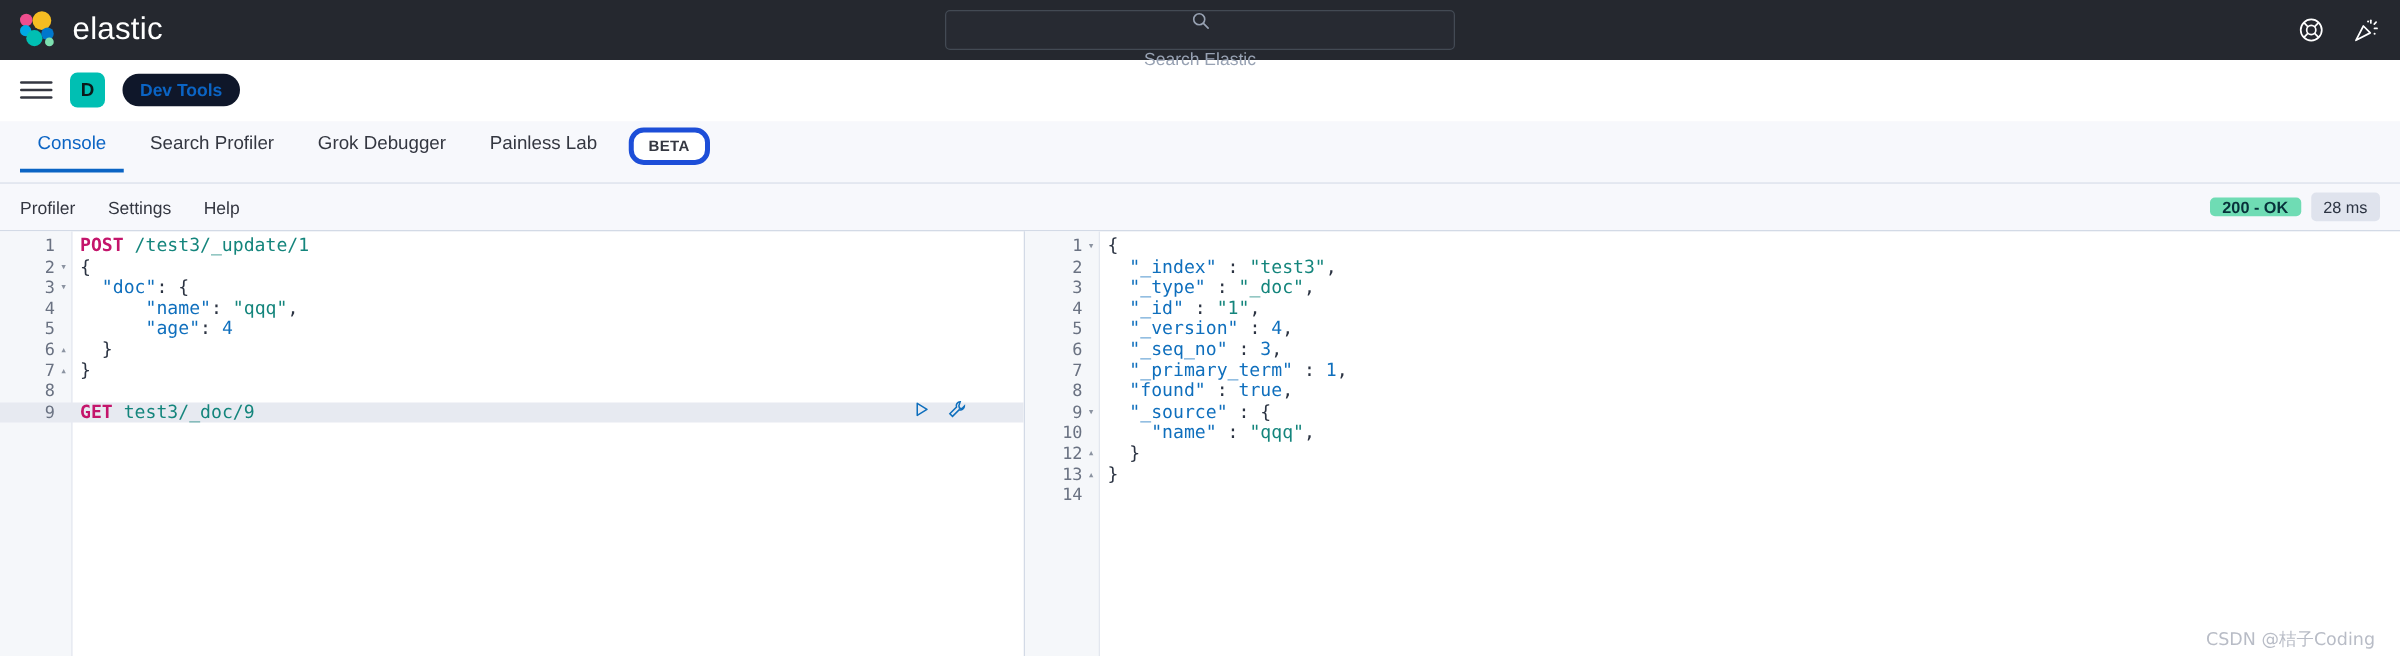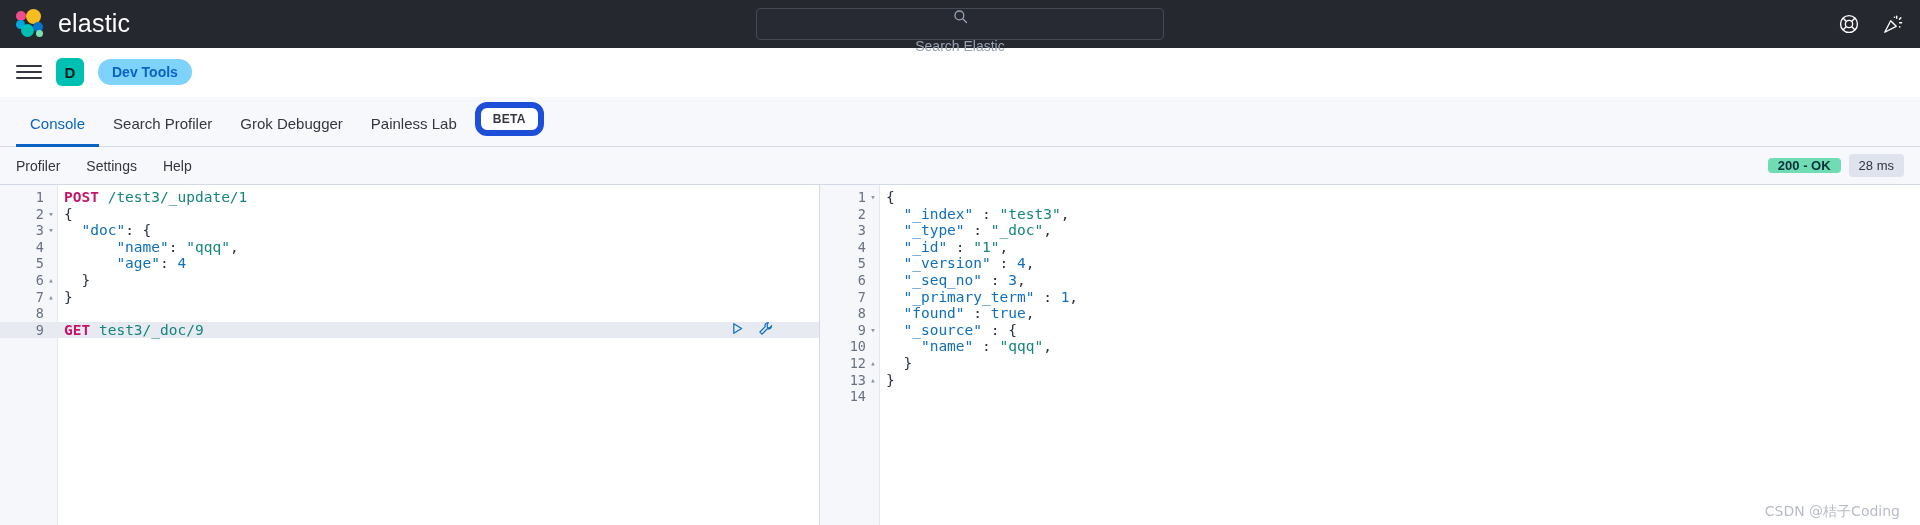--- a/index.html
+++ b/index.html
@@ -45,42 +45,42 @@
   }
   .burger { width: 26px; height: 26px; display:flex; flex-direction:column;
             justify-content:center; gap:4px; cursor:pointer; }
   .burger b { display:block; height: 2px; background: #343741; border-radius: 1px; }
   .space-badge {
     width: 28px; height: 28px; border-radius: 6px; background: #00bfb3;
     color: #0b1a1a; font-size: 15px; font-weight: 700;
     display: flex; align-items: center; justify-content: center;
   }
   .crumb-pill {
-    background: #7dd3fc; color: #0b64c4; font-size: 14px; font-weight: 700;
+    background: #0f172a; color: #0b64c4; font-size: 14px; font-weight: 700;
     padding: 6px 14px; border-radius: 14px; line-height: 1;
   }
 
   
   .tabsrow {
     background: #f7f8fc; height: 50px;
-    display: flex; align-items: flex-end; gap: 0;
+    display: flex; align-items: center; gap: 7px;
     padding-left: 16px; position: relative;
     border-bottom: 1px solid #d3dae6;
   }
   .tab {
     font-size: 15px; color: #343741; padding: 0 14px 14px 14px;
     cursor: pointer; position: relative; white-space: nowrap;
   }
   .tab.active { color: #0b64c4; font-weight: 400; }
   .tab.active::after {
     content: ""; position: absolute; left: 0; right: 0; bottom: -1px;
     height: 3px; background: #0b64c4;
   }
   .beta {
-    border: 6px solid #1d4ed8; border-radius: 12px; background: #fff;
+    border: 4px solid #1d4ed8; border-radius: 12px; background: #fff;
     font-size: 12px; font-weight: 700; color: #343741;
     padding: 4px 12px; margin: 0 0 10px 4px; letter-spacing: .3px;
   }
 
   
   .conbar {
     background: #f7f8fc; height: 38px; display: flex; align-items: center;
     padding: 0 16px; position: relative; border-bottom: 1px solid #d3dae6;
   }
   .conlink { font-size: 14px; color: #343741; margin-right: 26px; cursor: pointer; }

